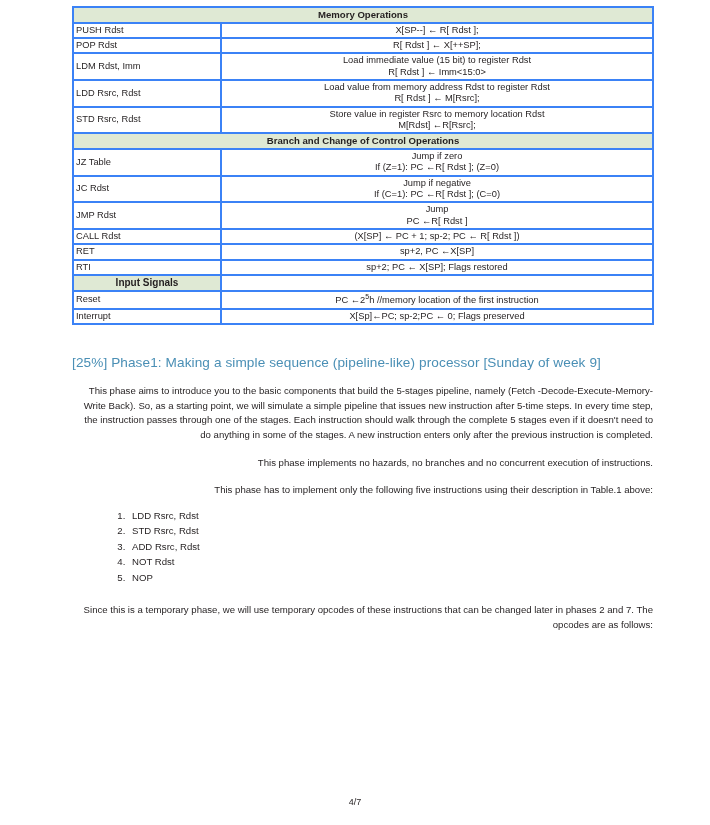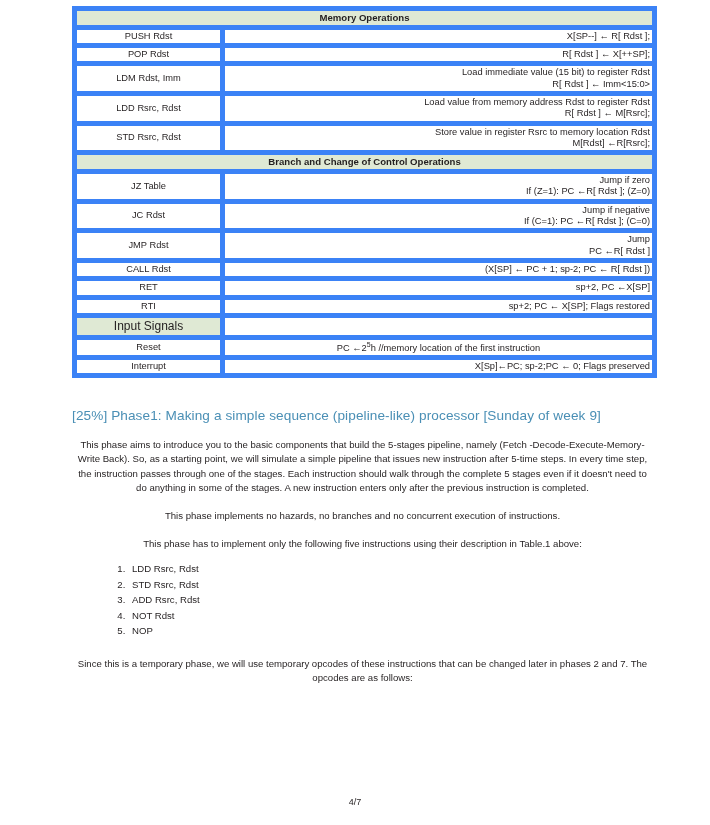--- a/index.html
+++ b/index.html
@@ -25,69 +25,68 @@
 
   
   table.isa {
     border-collapse: collapse;
     width: 580px;
     table-layout: fixed;
     font-size: 9.3px;
     margin-left: 0;
   }
   table.isa td {
-    border: 5px solid #3b82f6;
+    border: 2px solid #3b82f6;
     padding: 1px 2px;
     vertical-align: middle;
     line-height: 1.22;
   }
   td.section {
     background: #dfe9d4;
     text-align: center;
     font-weight: bold;
     font-size: 9.6px;
     padding: 2px 2px;
   }
   td.section-nb {
     background: #dfe9d4;
     text-align: center;
-    font-weight: normal;
-    font-size: 12px;
+    font-weight: bold;
+    font-size: 10px;
     padding: 2px 2px;
     border-right: none;
   }
   td.blank-right {
     border-left: none;
     background: #ffffff;
   }
   td.mnemonic {
     width: 148px;
-    text-align: center;
     white-space: nowrap;
   }
   td.desc {
     text-align: center;
   }
-  .line2 { display: block; text-align: right; }
+  .line2 { display: block; }
   sup { font-size: 7px; vertical-align: super; }
 
   
   h2.heading {
     color: #4a8fb5;
     font-size: 13.6px;
     font-weight: normal;
     line-height: 1.42;
     margin: 28px 0 0 0;
     letter-spacing: 0.1px;
   }
   p.body {
     font-size: 9.6px;
     line-height: 1.52;
     margin: 12px 0 0 0;
-    text-align: center;
+    text-align: right;
     color: #231f20;
   }
   p.tight { margin-top: 13px; }
   ol.instr {
     font-size: 9.6px;
     line-height: 1.62;
     margin: 10px 0 0 0;
     padding-left: 56px;
   }
   ol.instr li { padding-left: 4px; }

